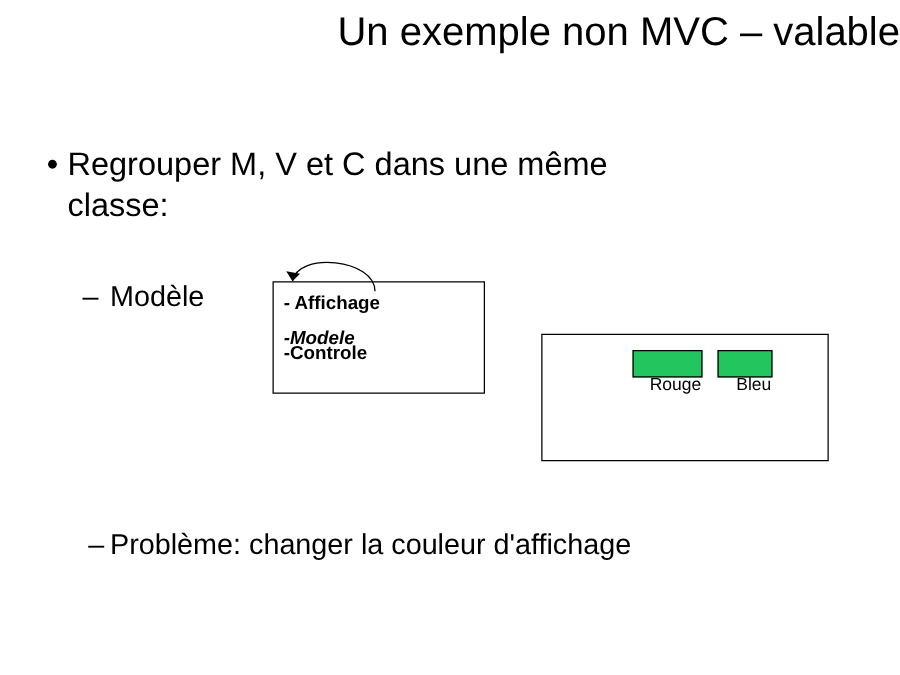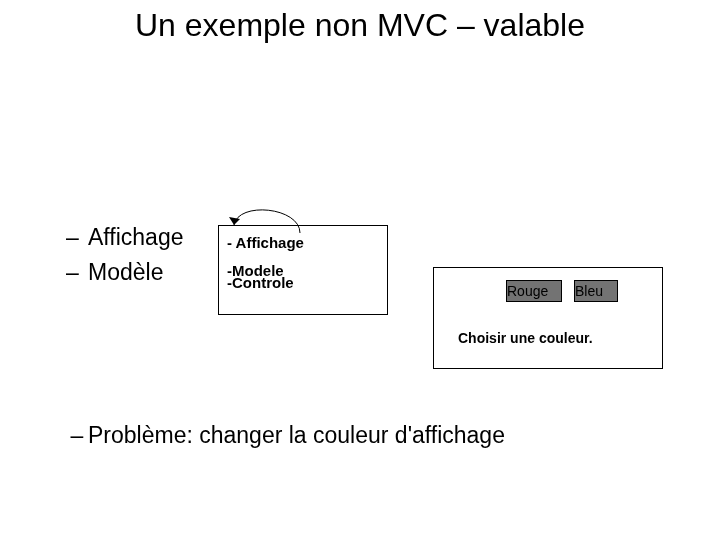--- a/index.html
+++ b/index.html
@@ -14,21 +14,21 @@
   .slide {
     position: relative;
     width: 720px;
     height: 540px;
   }
   .title {
     position: absolute;
     left: 0;
     top: 6px;
     width: 720px;
-    text-align: center;
+    text-align: right;
     font-size: 32px;
     line-height: 1.2;
   }
   .bullet-l1 {
     position: absolute;
     font-size: 26px;
     line-height: 1.25;
   }
   .dot {
     display: inline-block;
@@ -66,24 +66,24 @@
     top: 267px;
     width: 230px;
     height: 102px;
     border: 1px solid #000;
     box-sizing: border-box;
   }
   .btn {
     position: absolute;
     border: 1px solid #000;
     font-size: 14px;
-    text-align: left;
+    text-align: right;
     box-sizing: border-box;
-    background: #737373;
-    padding-top: 2px;
+    background: #22c55e;
+    padding-top: 18px;
   }
   .caption {
     position: absolute;
     font-size: 14px;
     font-weight: bold;
   }
   svg.arrow {
     position: absolute;
     left: 220px;
     top: 201px;
@@ -94,40 +94,42 @@
 </style>
 </head>
 <body>
 
 <div class="slide">
 
   <div class="title">
     <span>Un exemple non MVC – valable</span><br>
   </div>
 
+  <div class="bullet-l1" style="left:30px; top:115px; width:640px;">
+    <span class="dot">•</span><span>Regrouper M, V et C dans une même</span><br>
+    <span class="dot">&nbsp;</span><span>classe:</span>
+  </div>
 
   <div class="bullet-l2" style="left:66px; top:220px;">
-    <div><span class="dash">–</span><span>Affichage</span></div>
     <div><span class="dash">–</span><span>Modèle</span></div>
   </div>
 
   <div class="box1">
     <div class="box1-line" style="top:8px;">- Affichage</div>
-    <div class="box1-line" style="top:36px;">-Modele</div>
+    <div class="box1-line" style="top:36px;font-style:italic;">-Modele</div>
     <div class="box1-line" style="top:48px;">-Controle</div>
   </div>
 
   <svg class="arrow">
     <path d="M80,32 C80,6 18,0 14,24" fill="none" stroke="#000" stroke-width="1"></path>
     <path d="M14,24 L9,16 L20,18 Z" fill="#000"></path>
   </svg>
 
   <div class="box2">
     <div class="btn" style="left:72px; top:12px; width:56px; height:22px;">Rouge</div>
     <div class="btn" style="left:140px; top:12px; width:44px; height:22px;">Bleu</div>
-    <div class="caption" style="left:24px; top:62px;">Choisir une couleur.</div>
   </div>
 
   <div class="bullet-l2" style="left:66px; top:418px;text-align:center;">
     <span class="dash">–</span><span>Problème: changer la couleur d'affichage</span>
   </div>
 
 </div>
 
 </body></html>

